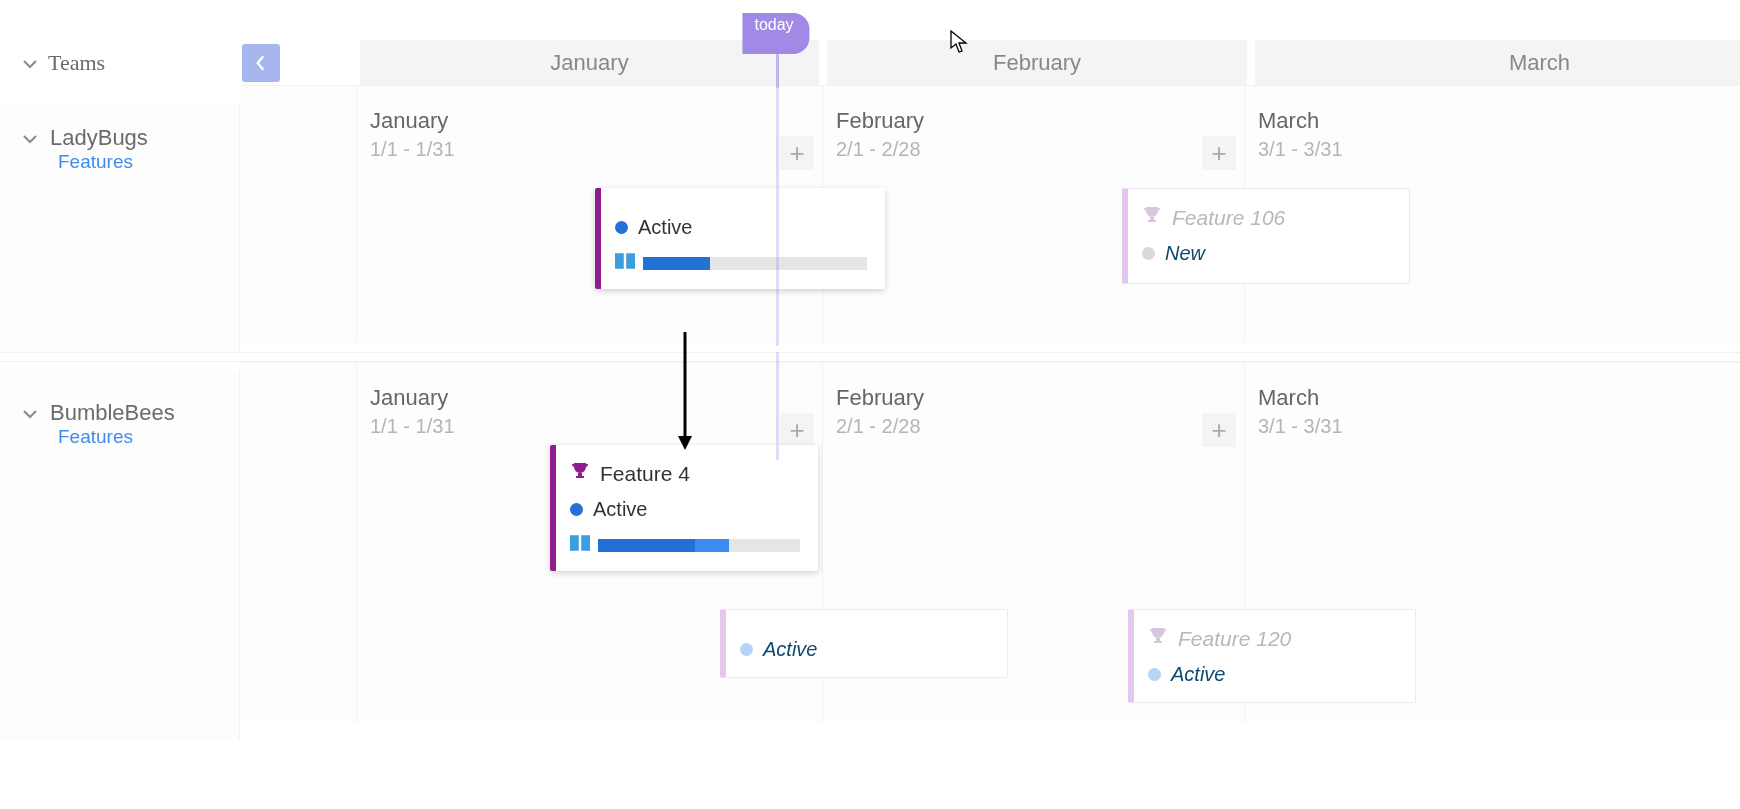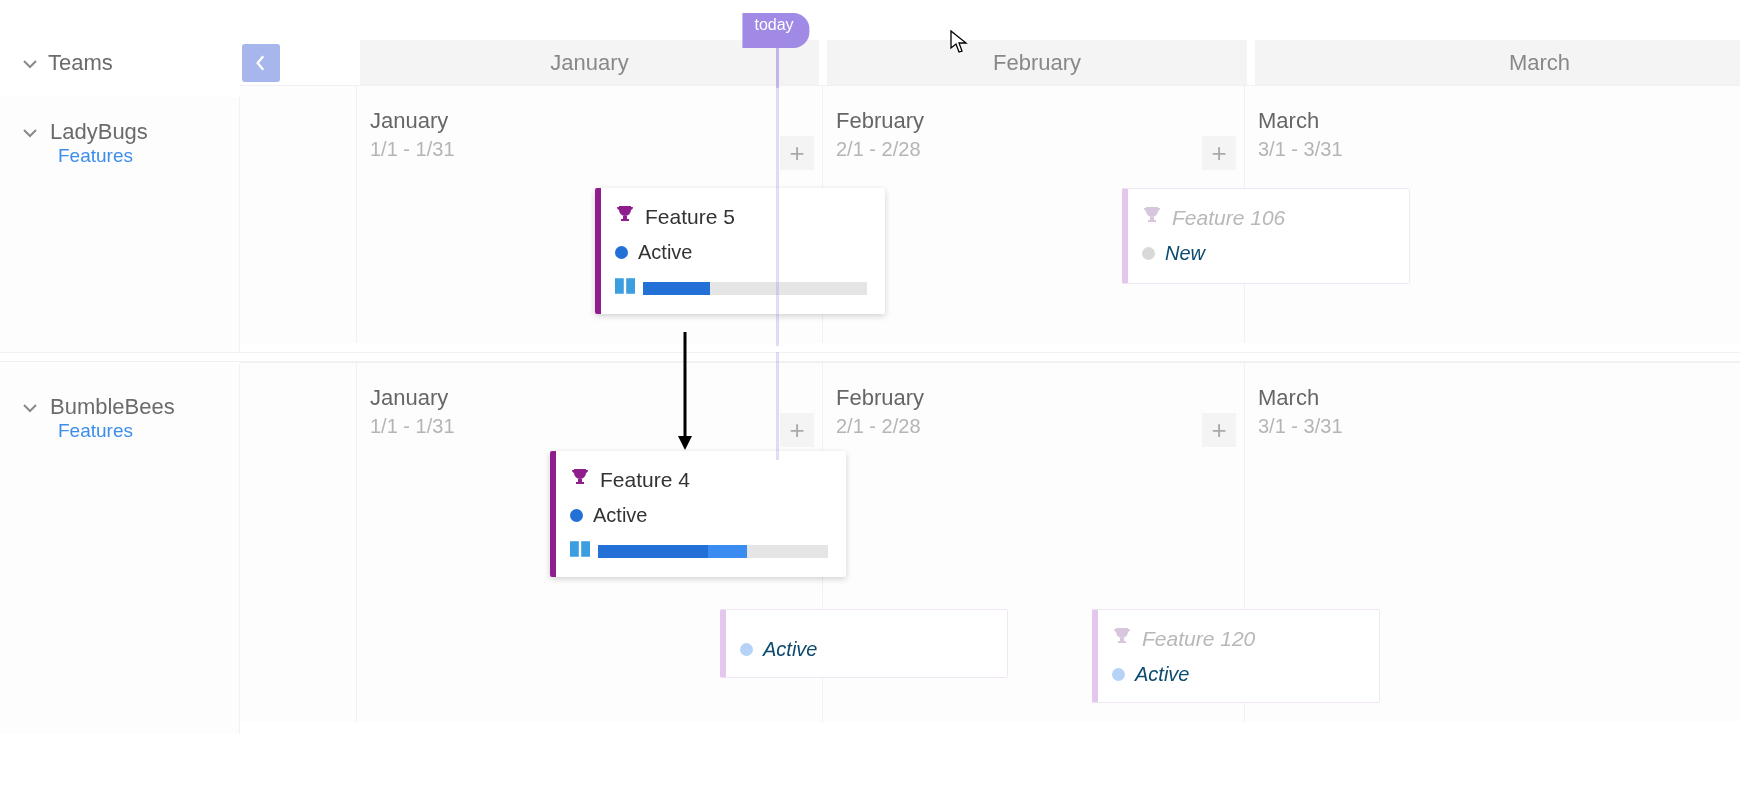--- a/index.html
+++ b/index.html
@@ -14,21 +14,21 @@
 
   
   .today-pill {
     position: absolute;
     top: 13px;
     left: 776px;
     transform: translateX(-50%);
     background: #a18ae6;
     color: #fff;
     font-size: 16px;
-    padding: 3px 16px 14px 12px;
+    padding: 3px 16px 20px 12px;
     border-radius: 0 16px 16px 0;
     border-top-left-radius: 0;
     border-bottom-left-radius: 0;
     z-index: 5;
   }
   .today-line {
     position: absolute;
     left: 776px;
     top: 40px;
     width: 3px;
@@ -50,20 +50,21 @@
   }
   .sidebar-header {
     width: 240px;
     display: flex;
     align-items: center;
     padding-left: 22px;
     color: #6b6b6b;
     font-size: 22px;
     gap: 10px;
     flex: 0 0 240px;
+    font-family: Liberation Serif, serif;
   }
   .nav-prev {
     width: 38px;
     height: 38px;
     margin-left: 0;
     margin-right: 4px;
     background: #a8b6ee;
     border-radius: 3px;
     display: flex;
     align-items: center;
@@ -91,21 +92,21 @@
   .lane {
     position: absolute;
     left: 0;
     right: 0;
   }
   .lane.ladybugs { top: 85px; height: 258px; }
   .lane.bumble   { top: 352px; height: 370px; }
 
   .lane-sidebar {
     position: absolute;
-    left: 0; top: 12px;
+    left: 0; top: 18px;
     width: 240px;
     height: 100%;
     border-right: 1px solid #f1f1f1;
     padding: 22px 0 0 22px;
     background: #fdfdfd;
   }
   .lane-sidebar .team-row {
     display: flex;
     align-items: center;
     gap: 12px;
@@ -322,28 +323,20 @@
       <div class="mrange">2/1 - 2/28</div>
     </div>
     <div class="add-btn" style="left:962px">+</div>
 
     <div class="lane-month-header" style="left:1018px">
       <div class="mname">March</div>
       <div class="mrange">3/1 - 3/31</div>
     </div>
 
     <div class="card" style="left:355px; top:102px; width:290px">
-      <div class="title-row">
-        <span class="trophy">
-          <svg viewBox="0 0 20 20" fill="#8e1e8e">
-              <use href="#trophy-shape"></use>
-            </svg>
-        </span>
-        <span>Feature 5</span>
-      </div>
       <div class="status-row">
         <span class="dot blue"></span>
         <span>Active</span>
       </div>
       <div class="progress-row">
         <span class="book-icon">
           <svg viewBox="0 0 18 14">
               <use href="#book-shape"></use>
             </svg>
         </span>
@@ -400,21 +393,21 @@
       <div class="mname">February</div>
       <div class="mrange">2/1 - 2/28</div>
     </div>
     <div class="add-btn" style="left:962px">+</div>
 
     <div class="lane-month-header" style="left:1018px">
       <div class="mname">March</div>
       <div class="mrange">3/1 - 3/31</div>
     </div>
 
-    <div class="card" style="left:310px; top:88px; width:296px">
+    <div class="card" style="left:310px; top:82px; width:268px">
       <div class="title-row">
         <span class="trophy">
           <svg viewBox="0 0 20 20" fill="#8e1e8e">
               <use href="#trophy-shape"></use>
             </svg>
         </span>
         <span>Feature 4</span>
       </div>
       <div class="status-row">
         <span class="dot blue"></span>
@@ -433,21 +426,21 @@
       </div>
     </div>
 
     <div class="card dim" style="left:480px; top:246px; width:288px">
       <div class="status-row">
         <span class="dot lightblue"></span>
         <span>Active</span>
       </div>
     </div>
 
-    <div class="card dim" style="left:852px; top:246px; width:288px">
+    <div class="card dim" style="left:888px; top:246px; width:288px">
       <div class="title-row">
         <span class="trophy">
           <svg viewBox="0 0 20 20" fill="#d7c6dc">
               <use href="#trophy-shape"></use>
             </svg>
         </span>
         <span>Feature 120</span>
       </div>
       <div class="status-row">
         <span class="dot lightblue"></span>

